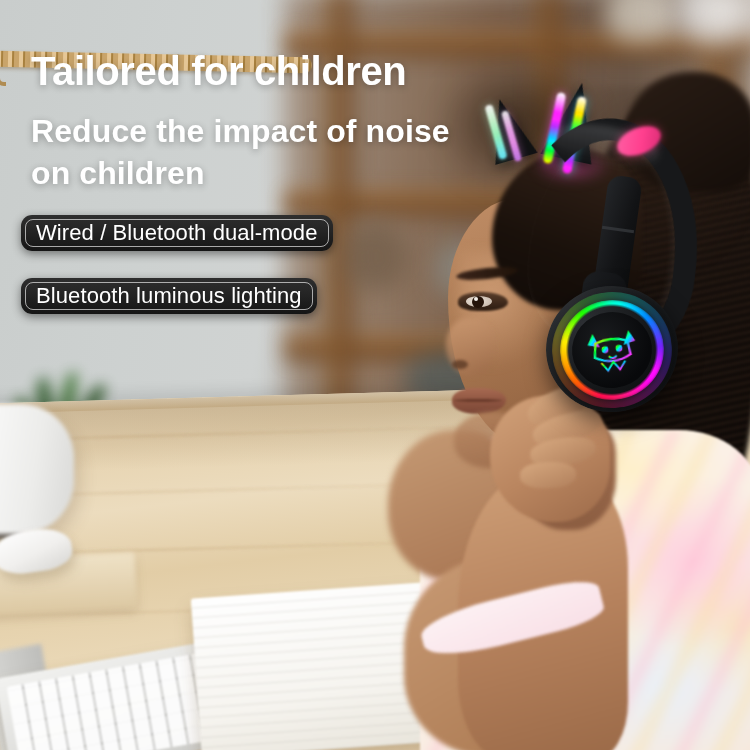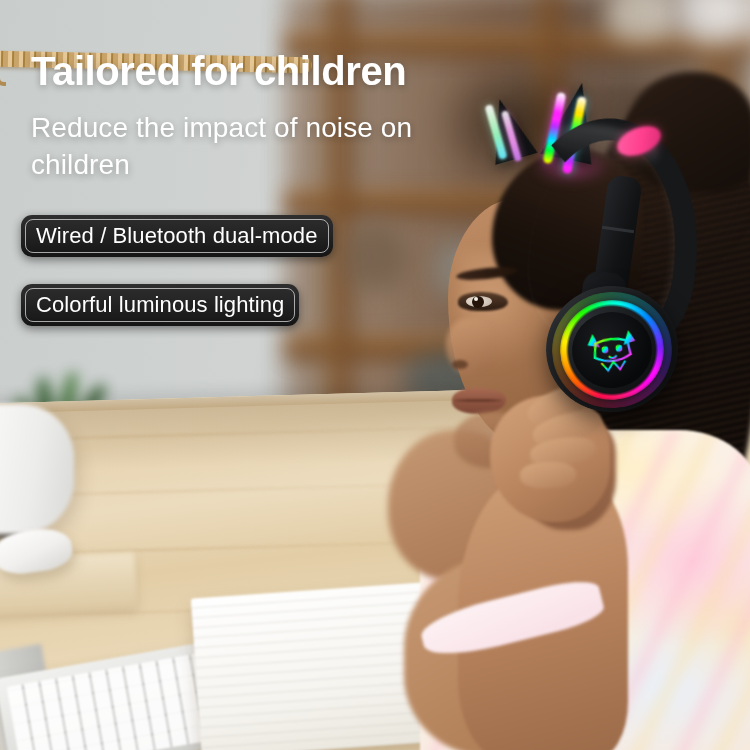--- a/index.html
+++ b/index.html
@@ -525,30 +525,30 @@
   .copy{ position:absolute; left:0; top:0; width:100%; height:100%;margin-top:9px; }
   .headline{
     position:absolute; left:31px; top:41px;
     font-size:40px; font-weight:700; color:#ffffff;
     letter-spacing:-0.4px; line-height:1.08;
     text-shadow:0 2px 7px rgba(0,0,0,.28);
     white-space:nowrap;
   }
   .subhead{
     position:absolute; left:31px; top:101px;
-    font-size:28px; font-weight:400; color:#ffffff;
+    font-size:32px; font-weight:700; color:#ffffff;
     line-height:1.32; letter-spacing:.1px;
     text-shadow:0 2px 7px rgba(0,0,0,.30);
     max-width:430px;
   }
   .pills{ position:absolute; left:21px; top:206px; }
   .pill{
     position:relative;
     display:inline-flex; align-items:center;
-    height:42px;
+    height:36px;
     padding:0 15px;
     margin-bottom:27px;
     border-radius:11px;
     background:linear-gradient(180deg,#2e2e2e 0%,#242424 45%,#151515 100%);
     box-shadow:0 3px 10px rgba(0,0,0,.45);
   }
   .pill::after{
     content:"";
     position:absolute; left:4px; right:4px; top:4px; bottom:4px;
     border:1px solid rgba(225,225,225,.72);
@@ -701,18 +701,18 @@
 
   <div class="copy">
     <div class="headline">Tailored for children</div>
     <div class="subhead">Reduce the impact of noise on children</div>
 
     <div class="pills">
       <div class="pill-row"><div class="pill">
             <span>Wired / Bluetooth dual-mode</span>
           </div></div>
       <div class="pill-row"><div class="pill">
-            <span>Colorful luminous lighting</span>
+            <span>Bluetooth luminous lighting</span>
           </div></div>
     </div>
   </div>
 
 </div>
 
 </body></html>

